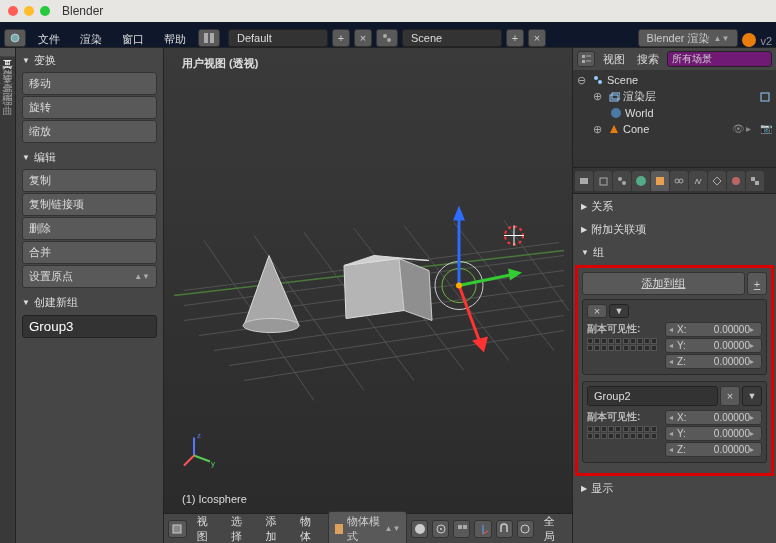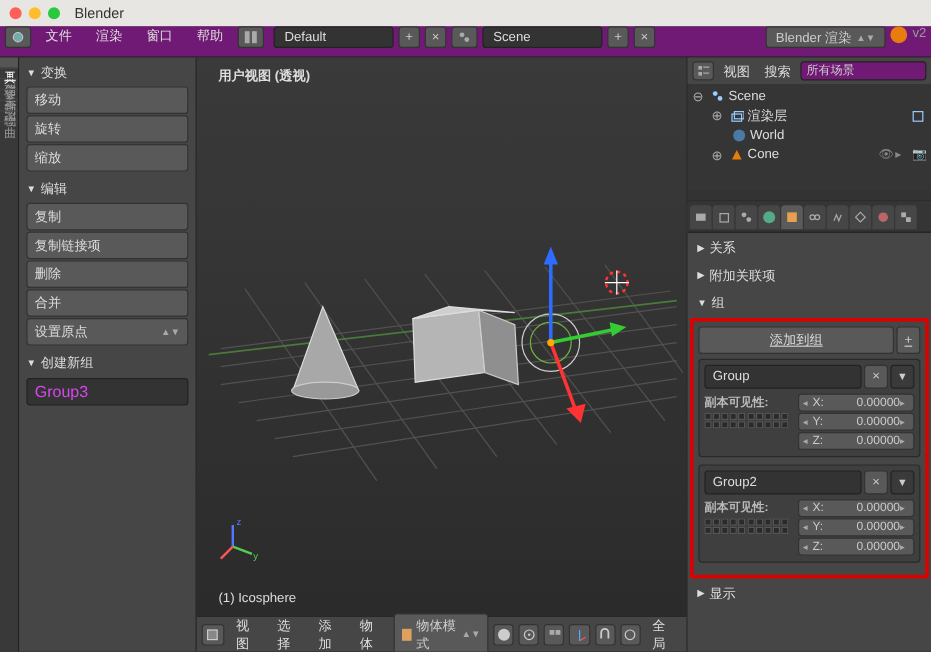--- a/index.html
+++ b/index.html
@@ -6,21 +6,21 @@
 body { width: 776px; height: 543px; background: #393939; color: #ccc; font-size: 11px; overflow: hidden; }
 
 
 .titlebar { height: 22px; background: #e8e6e3; display: flex; align-items: center; padding: 0 8px; }
 .traffic { display: flex; gap: 6px; margin-right: 12px; }
 .traffic span { width: 10px; height: 10px; border-radius: 50%; }
 .tr-red { background: #ff5f56; } .tr-yel { background: #ffbd2e; } .tr-grn { background: #27c93f; }
 .title { color: #333; font-size: 12px; }
 
 
-.menubar { height: 26px; background: #701a75; display: flex; align-items: flex-start; padding: 0 4px; gap: 4px; border-bottom: 1px solid #222; }
+.menubar { height: 26px; background: #0f172a; display: flex; align-items: flex-end; padding: 0 4px; gap: 4px; border-bottom: 1px solid #222; }
 .mb-icon { width: 22px; height: 18px; background: #595959; border: 1px solid #333; border-radius: 3px; display: flex; align-items: center; justify-content: center; }
 .mb-item { padding: 0 8px; color: #ddd; cursor: pointer; }
 .mb-field { background: #333; border: 1px solid #222; border-radius: 3px; padding: 2px 8px; color: #ddd; height: 18px; display: flex; align-items: center; }
 .mb-field.scene { width: 100px; }
 .mb-field.layout { width: 100px; margin-left: 4px; }
 .mb-btn { width: 18px; height: 18px; background: #595959; border: 1px solid #333; border-radius: 3px; display: flex; align-items: center; justify-content: center; }
 .mb-spacer { flex: 1; }
 .engine-drop { background: #595959; border: 1px solid #333; border-radius: 3px; padding: 2px 8px; height: 18px; display: flex; align-items: center; gap: 4px; }
 .orange-dot { width: 14px; height: 14px; background: #e87d0d; border-radius: 50%; }
 .version-txt { color: #999; }
@@ -32,21 +32,21 @@
 .vtabs { width: 16px; background: #393939; border-right: 1px solid #222; display: flex; flex-direction: column; }
 .vtab { writing-mode: vertical-rl; padding: 4px 1px; font-size: 10px; color: #999; border-bottom: 1px solid #444; cursor: pointer; }
 .vtab.active { background: #555; color: #fff; }
 
 
 .left-panel { width: 148px; background: #464646; border-right: 1px solid #222; padding: 2px; overflow-y: auto; }
 .panel-section { margin-bottom: 4px; }
 .panel-header { display: flex; align-items: center; padding: 3px 4px; color: #ddd; cursor: pointer; }
 .panel-header .tri { margin-right: 4px; font-size: 8px; }
 .panel-btn { background: #595959; border: 1px solid #333; border-radius: 3px; padding: 3px 6px; margin: 1px 4px; color: #ddd; cursor: pointer; display: flex; align-items: center; }
-.panel-input { background: #333; border: 1px solid #222; border-radius: 3px; padding: 3px 6px; margin: 2px 4px; color: #d946ef; width: calc(100% - 8px); }
+.panel-input { background: #333; border: 1px solid #222; border-radius: 3px; padding: 3px 6px; margin: 2px 4px; color: #ffffff; width: calc(100% - 8px); }
 .panel-label { padding: 2px 6px; color: #bbb; }
 
 
 .viewport { flex: 1; position: relative; background: linear-gradient(#3a3a3a, #2a2a2a); }
 .vp-label { position: absolute; top: 8px; left: 18px; color: #ddd; font-size: 11px; font-weight: bold; }
 .vp-stats { position: absolute; bottom: 38px; left: 18px; color: #ddd; }
 
 
 .scene-svg { width: 100%; height: calc(100% - 30px); }
 
@@ -476,21 +476,20 @@
 
           <div class="highlight-box">
             <div class="group-add-row">
               <div class="group-add-btn">添加到组</div>
               <div class="group-add-plus">+</div>
             </div>
 
             <div id="groups-container">
                 <div class="group-block">
     <div class="group-name-row">
-      <div class="group-name-field">Group</div>
       <div class="group-x-btn">×</div>
       <div class="group-arrow-btn">
                       <span style="font-size:9px">▼</span>
                     </div>
     </div>
     <div class="group-dupli-row">
       <div class="dupli-left">
         <div class="dupli-label">副本可见性:</div>
         <div class="dupli-layers">
           <div class="layer-grid">

